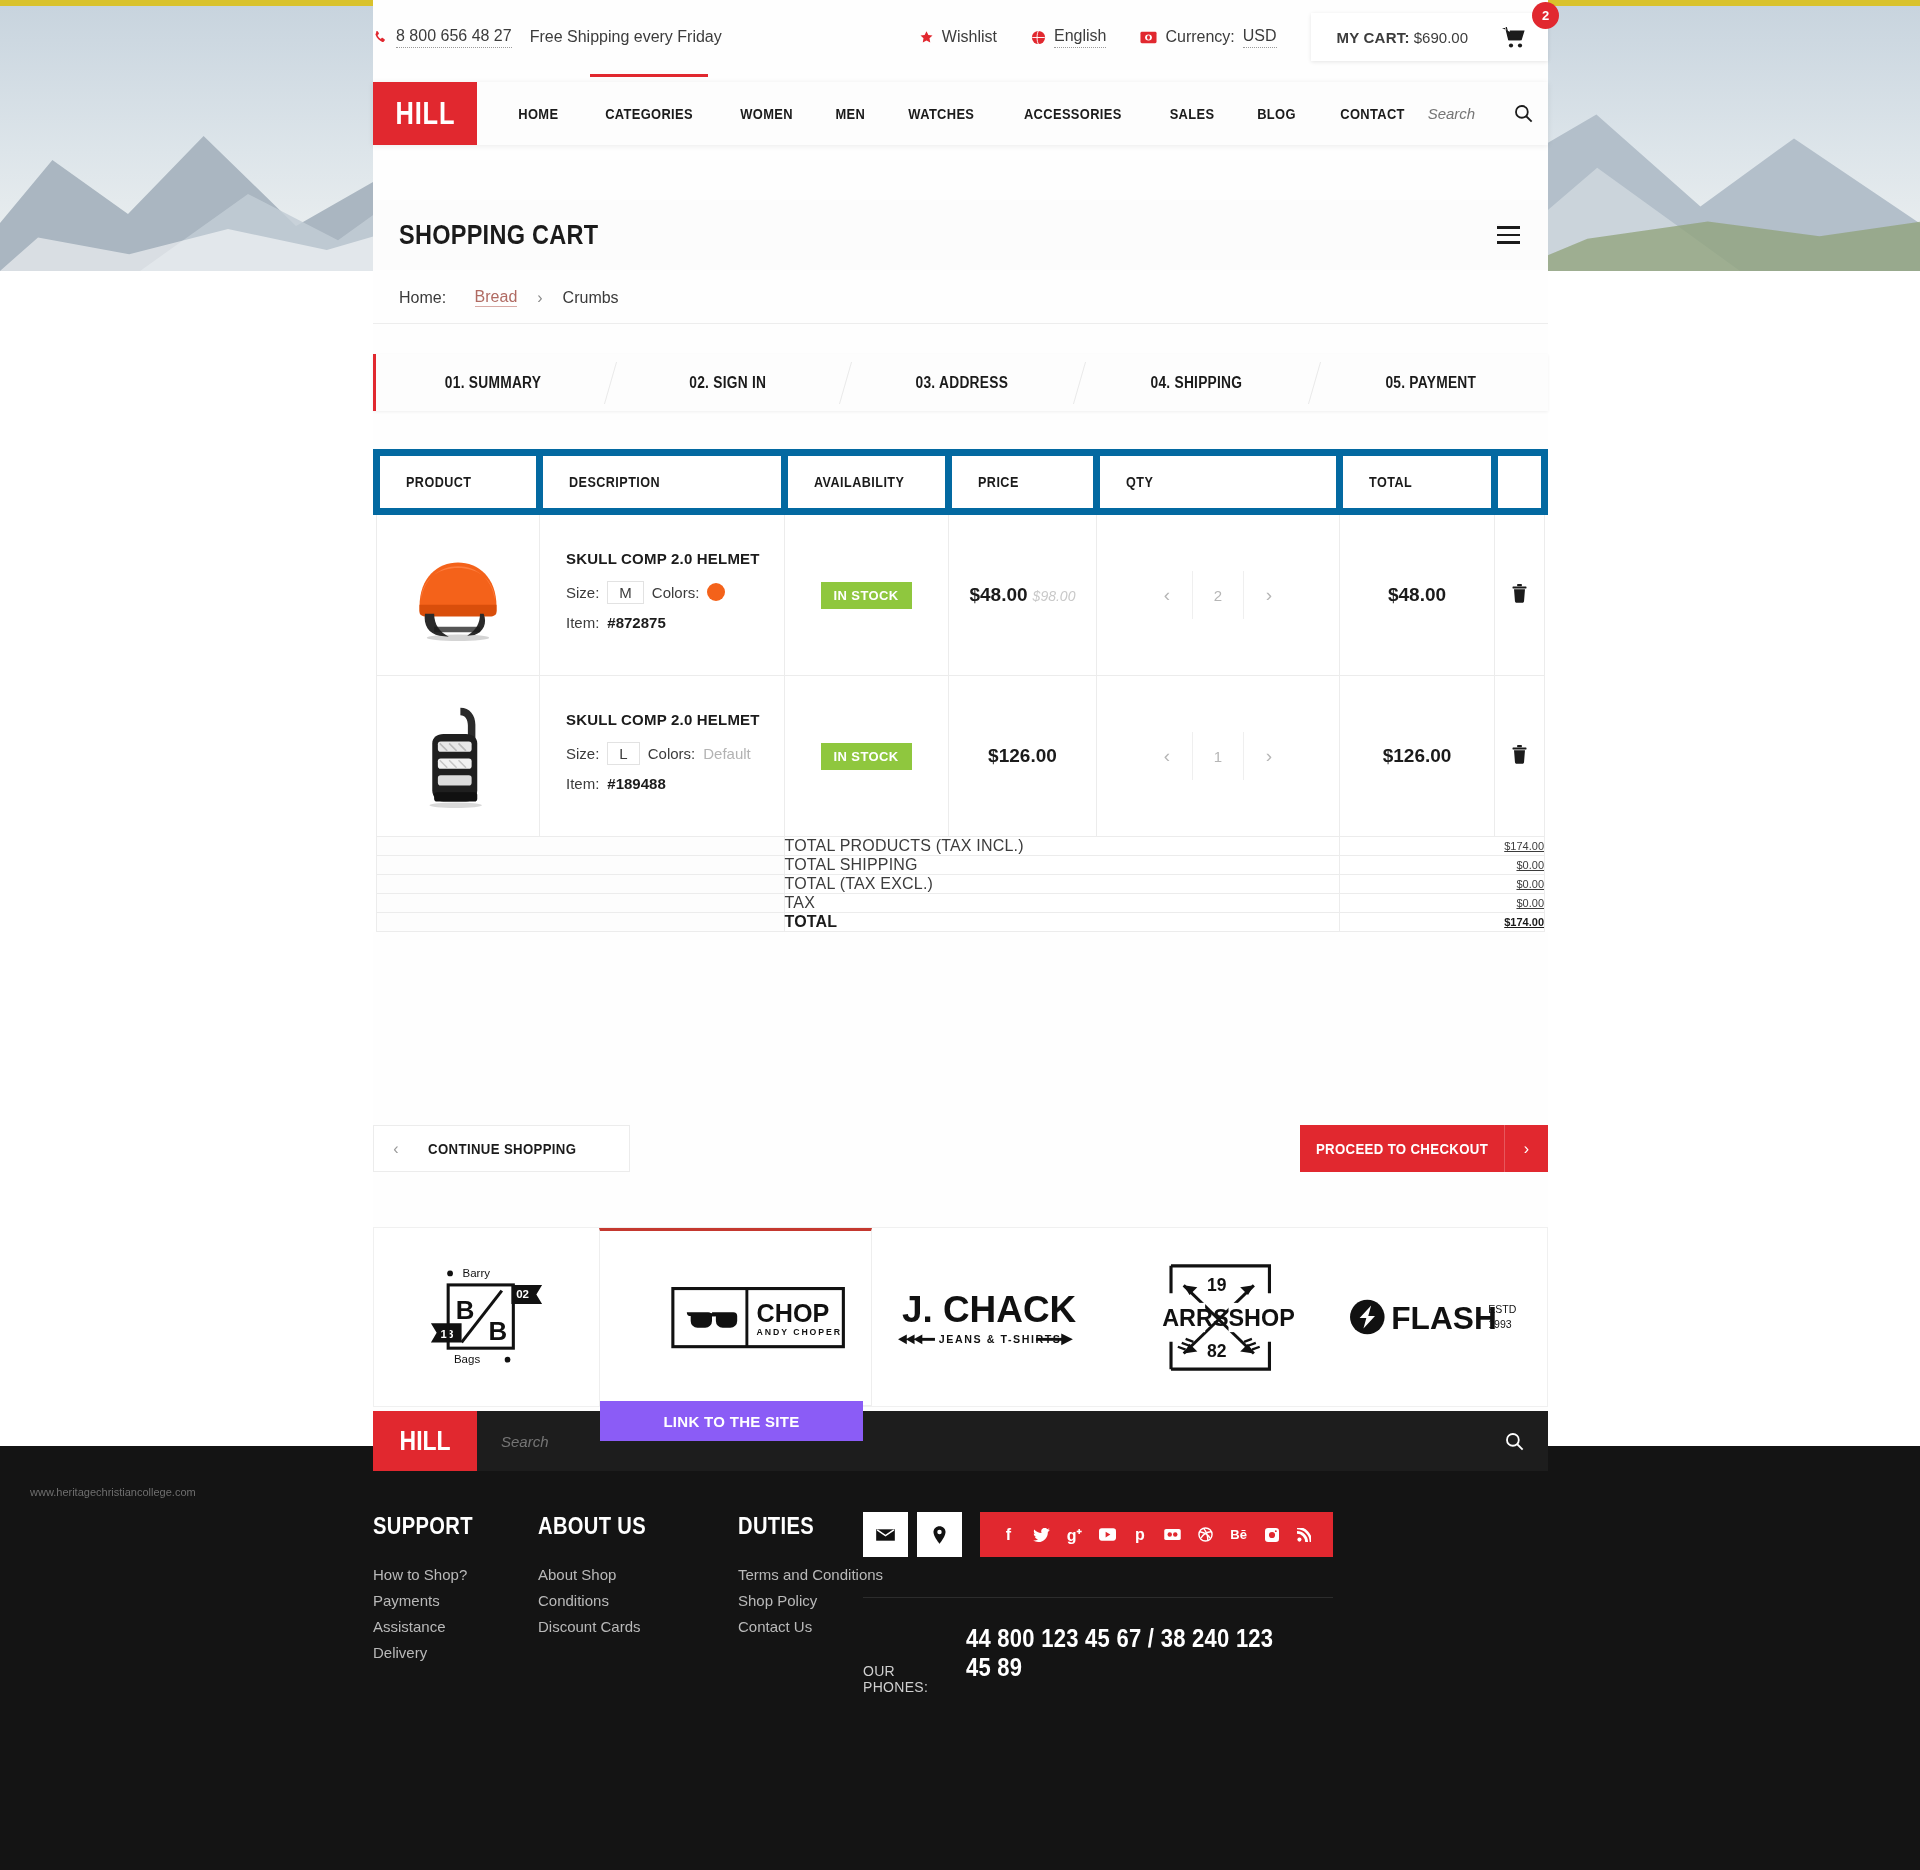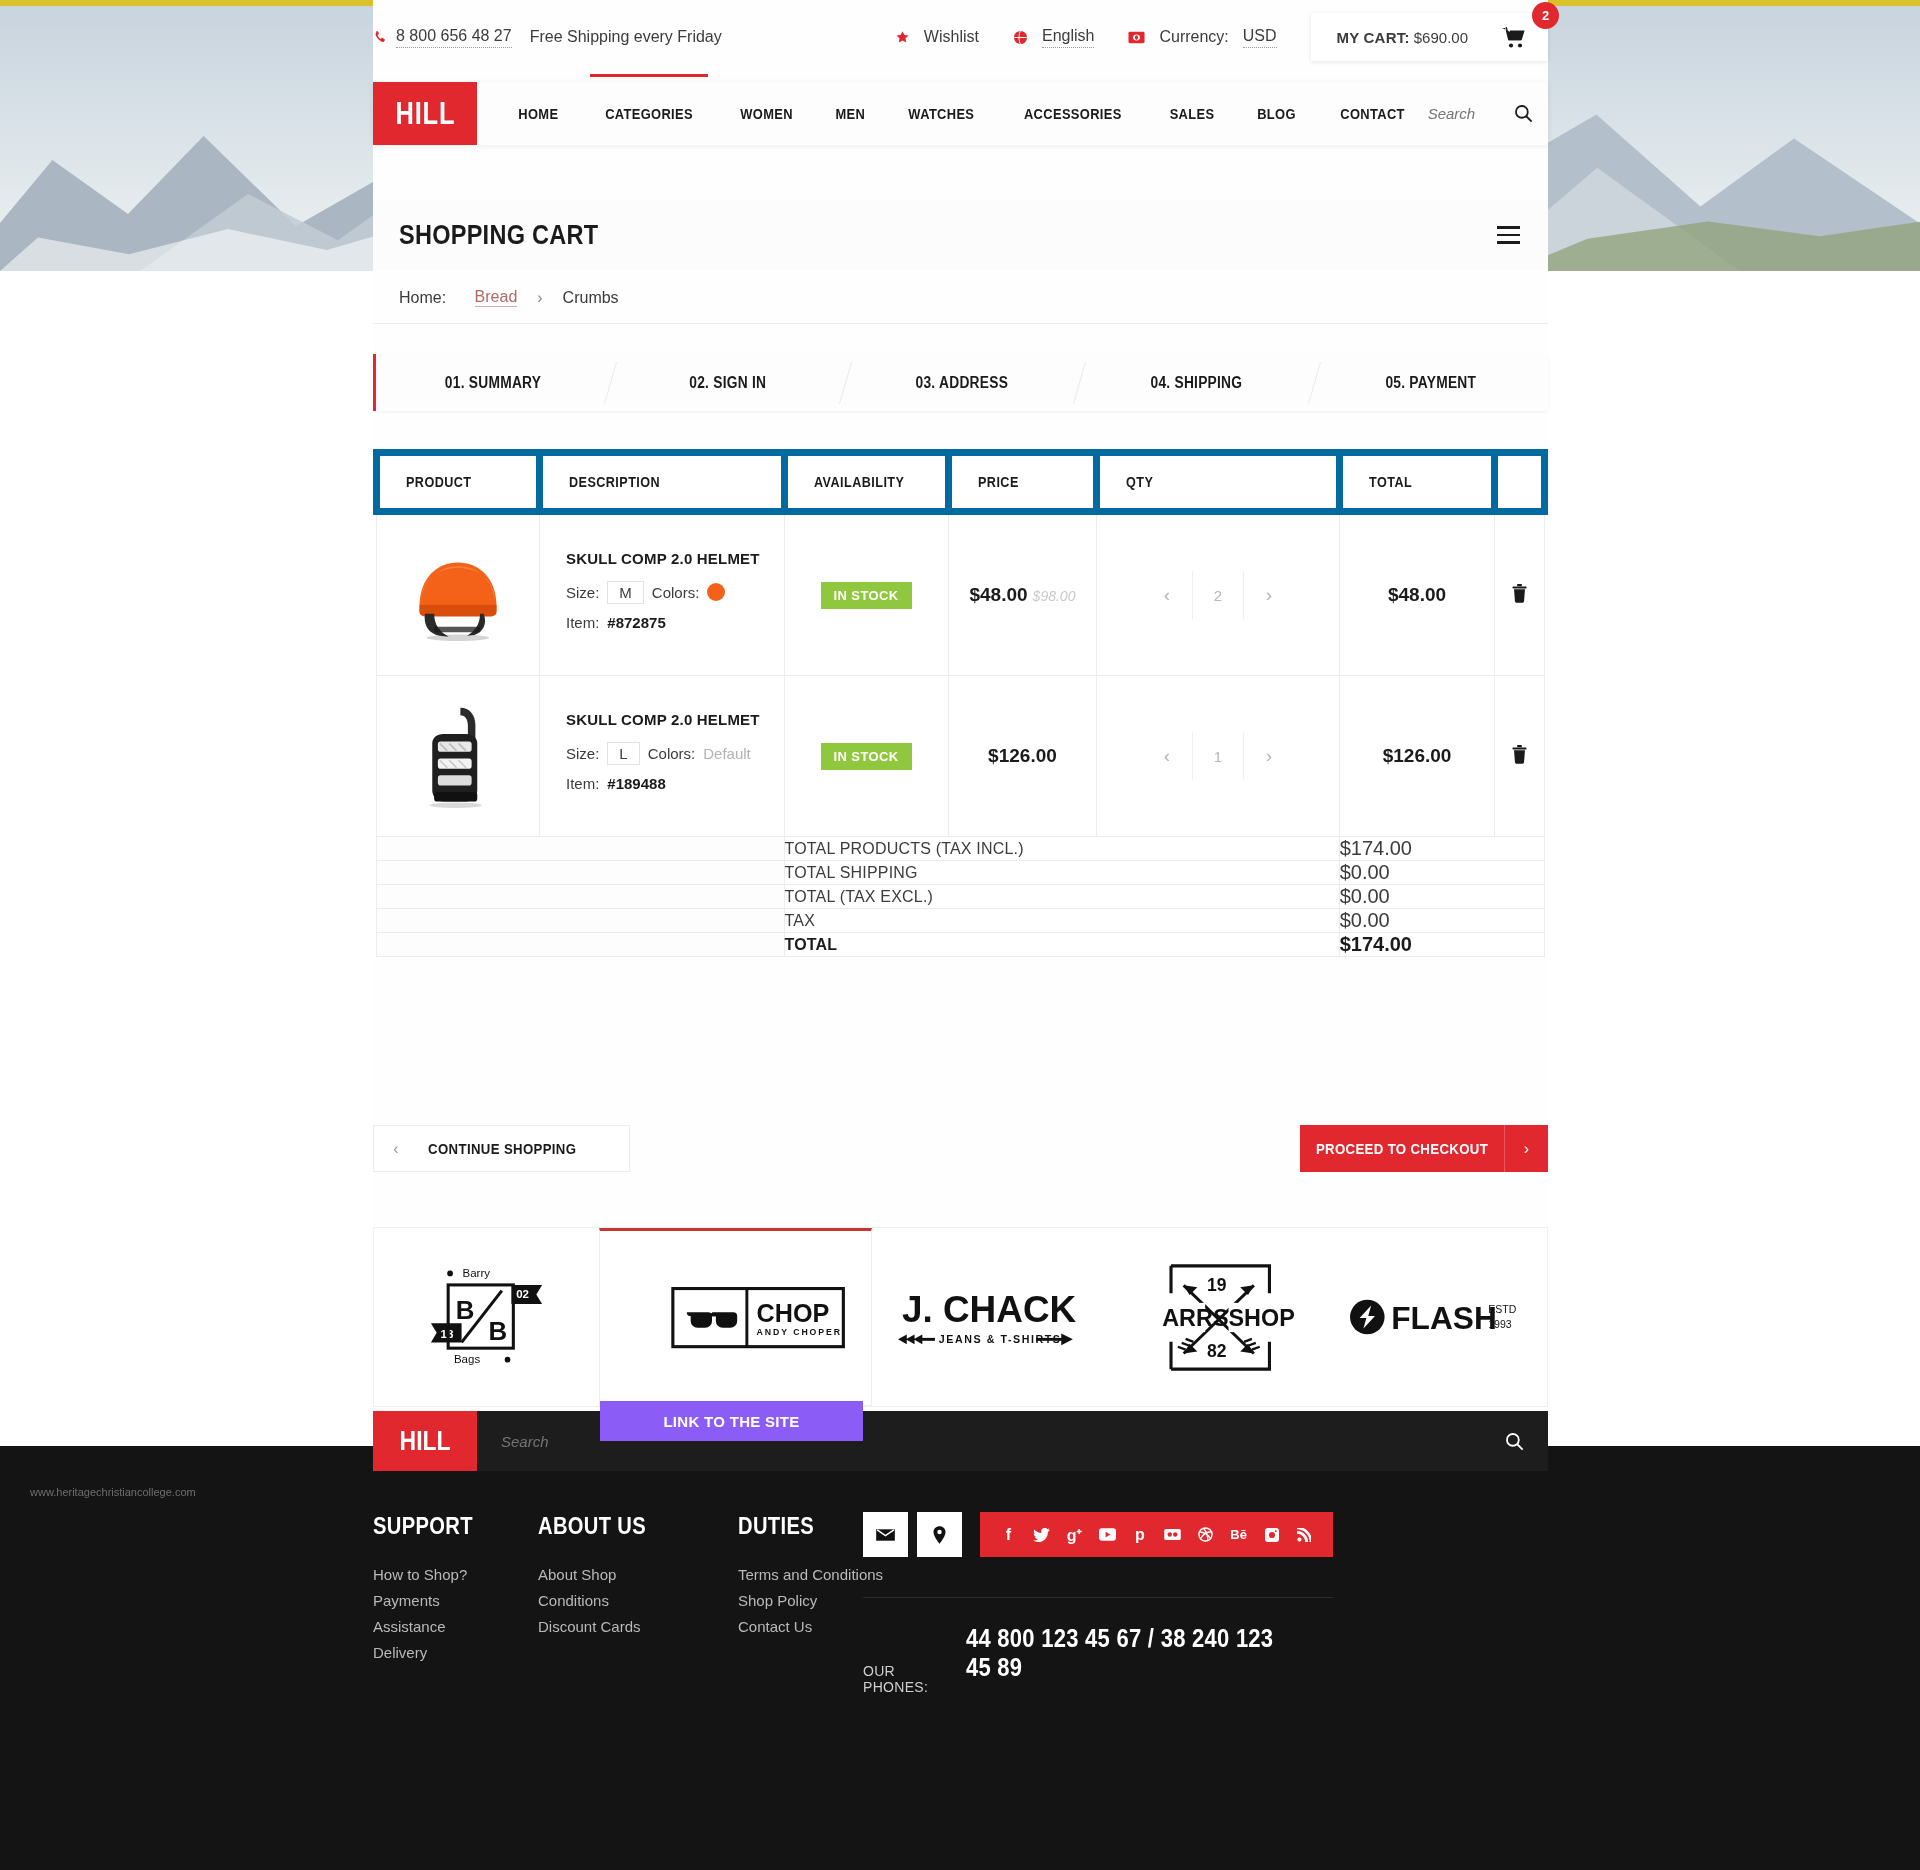--- a/index.html
+++ b/index.html
@@ -55,21 +55,21 @@
   
   .utility {
     position:absolute; top:6px; left:0; width:1920px; height:62px; z-index:5;
     display:flex; align-items:center; font-size:16px; color:#3c3c3c;
   }
   .util-left { position:absolute; left:373px; display:flex; align-items:center; gap:18px; }
   .phone { display:flex; align-items:center; gap:8px; }
   .phone-num { border-bottom:1px dotted #9a9a9a; padding-bottom:2px; color:#3c3c3c; }
   .ico-red { color:#e1282f; display:inline-flex; }
   .util-right { position:absolute; right:372px; display:flex; align-items:center; gap:0; }
-  .util-link { display:flex; align-items:center; gap:14px; margin-right:34px; font-size:16px; color:#3c3c3c; }
+  .util-link { display:flex; align-items:center; gap:8px; margin-right:34px; font-size:16px; color:#3c3c3c; }
   .util-link .dotted { border-bottom:1px dotted #9a9a9a; padding-bottom:2px;}
   .cart-box {
     background:#fff; height:48px; display:flex; align-items:center; gap:34px;
     padding:0 22px 0 26px; box-shadow:0 1px 4px rgba(0,0,0,.10); position:relative;
   }
   .cart-box .lbl { font-size:15px; }
   .cart-box .lbl b { font-weight:bold; letter-spacing:.2px;}
   .cart-badge {
     position:absolute; top:-11px; right:-11px; width:27px; height:27px; border-radius:50%;
     background:#e1282f; color:#fff; font-size:13px; display:flex; align-items:center;
@@ -189,21 +189,21 @@
   .qty-val {
     width:52px; display:flex; align-items:center; justify-content:center;
     border-left:1px solid #efefef; border-right:1px solid #efefef; color:#b6b6b6; font-size:15px;
   }
   .total-val { font-size:19px; font-weight:bold; color:#1b1b1b; }
   .trash { cursor:pointer; display:inline-flex; }
 
   .sum-label {
     padding:20px 0 20px 26px; font-size:16px; color:#3c3c3c; letter-spacing:.2px;
   }
-  .sum-value { padding:20px 0; font-size:20px; color:#3c3c3c; text-align:left; }
+  .sum-value { padding:20px 0; font-size:11px; color:#3c3c3c; text-align:right;text-decoration:underline; }
   .sum-row-total .sum-value, .sum-row-total .sum-label { font-weight:bold; color:#1b1b1b; }
   .blank-cell { background:#fdfdfd; }
 
   
   .actions { position:absolute; left:373px; top:1125px; width:1175px; height:47px; z-index:6; }
   .btn-continue {
     position:absolute; left:0; top:0; width:257px; height:47px; background:#fff;
     border:1px solid #ececec; display:flex; align-items:center; cursor:pointer;
   }
   .btn-continue .arw { width:44px; text-align:center; color:#9a9a9a; font-size:16px;}

